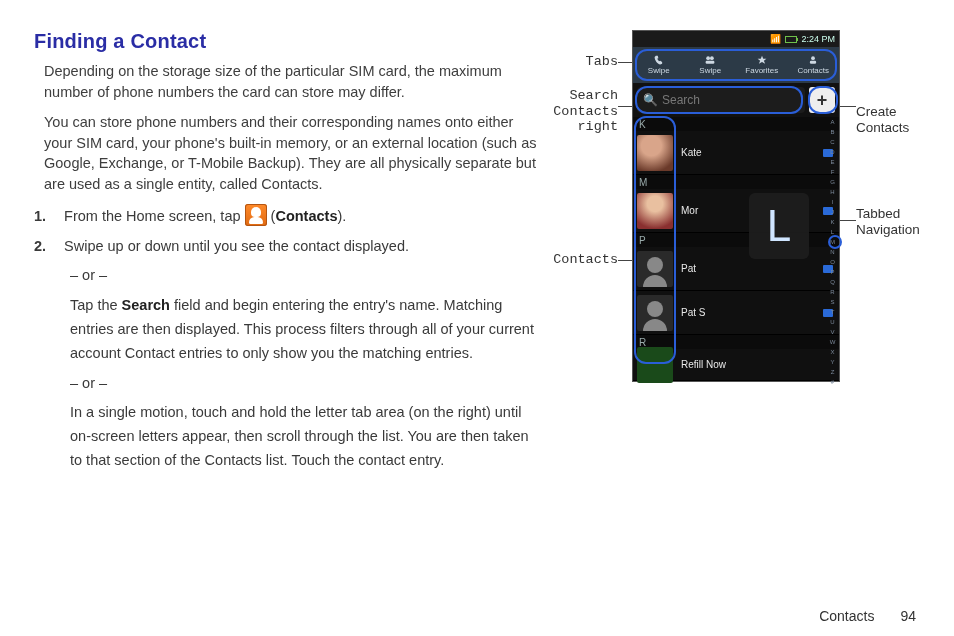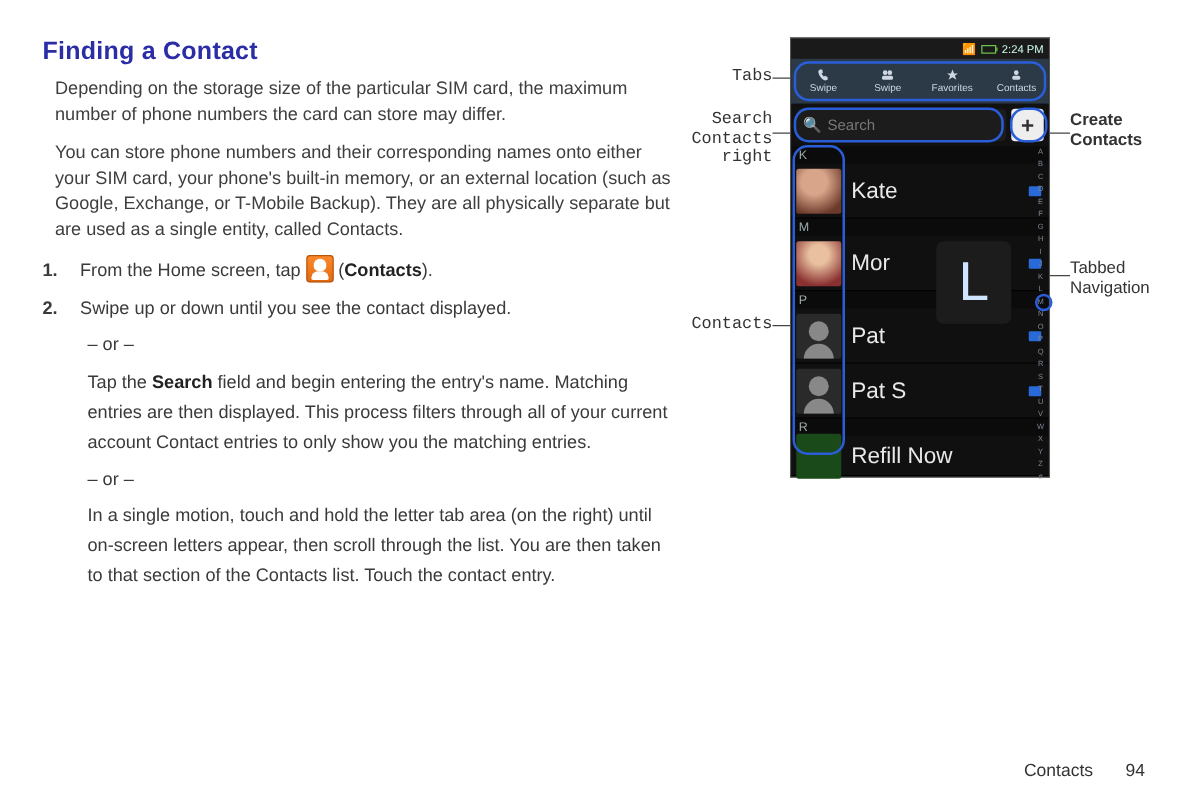--- a/index.html
+++ b/index.html
@@ -181,21 +181,21 @@
     background: #333;
     border-radius: 2px;
     display: flex; align-items: center; justify-content: center;
     overflow: hidden;
   }
   .avatar.k { background: radial-gradient(circle at 40% 30%, #d9a58a 30%, #6b3a2a 80%); }
   .avatar.m { background: radial-gradient(circle at 50% 30%, #e9c0a0 25%, #8a3030 80%); }
   .avatar.p { background: #2a2a2a; position: relative; }
   .avatar.p::before { content:""; position:absolute; left:10px; top:6px; width:16px; height:16px; background:#888; border-radius:50%; }
   .avatar.p::after { content:""; position:absolute; left:6px; bottom:0; width:24px; height:12px; background:#888; border-radius:12px 12px 0 0; }
-  .cname { color: #e8e8e8; font-size: 18px; flex: 1; }
+  .cname { color: #e8e8e8; font-size: 10px; flex: 1; }
   .simtag { width:10px; height:8px; background:#2a6ad8; border-radius:1px; margin-right:2px; }
   .bigletter {
     position: absolute;
     right: 30px;
     top: 162px;
     width: 60px; height: 66px;
     background: rgba(30,30,30,0.9);
     color: #cfe5ff;
     font-size: 44px;
     font-weight: 300;
@@ -273,21 +273,21 @@
     <p class="indent">In a single motion, touch and hold the letter tab area (on the right) until on-screen letters appear, then scroll through the list. You are then taken to that section of the Contacts list. Touch the contact entry.</p>
   </div>
 
   <div class="right-col">
     <div class="figure-wrap">
 
       <div class="callout-l" style="left:0; top:24px; width:78px;">Tabs</div>
       <div class="callout-l" style="left:0; top:58px; width:78px;">Search Contacts right</div>
       <div class="callout-l" style="left:0; top:222px; width:78px;">Contacts</div>
 
-      <div class="callout-r" style="left:316px; top:58px; width:80px;font-weight:bold;">Create Contacts</div>
+      <div class="callout-r" style="left:316px; top:74px; width:80px;">Create Contacts</div>
       <div class="callout-r" style="left:316px; top:176px; width:90px;">Tabbed Navigation</div>
 
       <div class="lead" style="left:78px; top:32px; width:22px;"></div>
       <div class="lead" style="left:78px; top:76px; width:22px;"></div>
       <div class="lead" style="left:78px; top:230px; width:22px;"></div>
       <div class="lead" style="left:300px; top:76px; width:16px;"></div>
       <div class="lead" style="left:300px; top:190px; width:16px;"></div>
 
       <div class="phone">
         <div class="statusbar">

